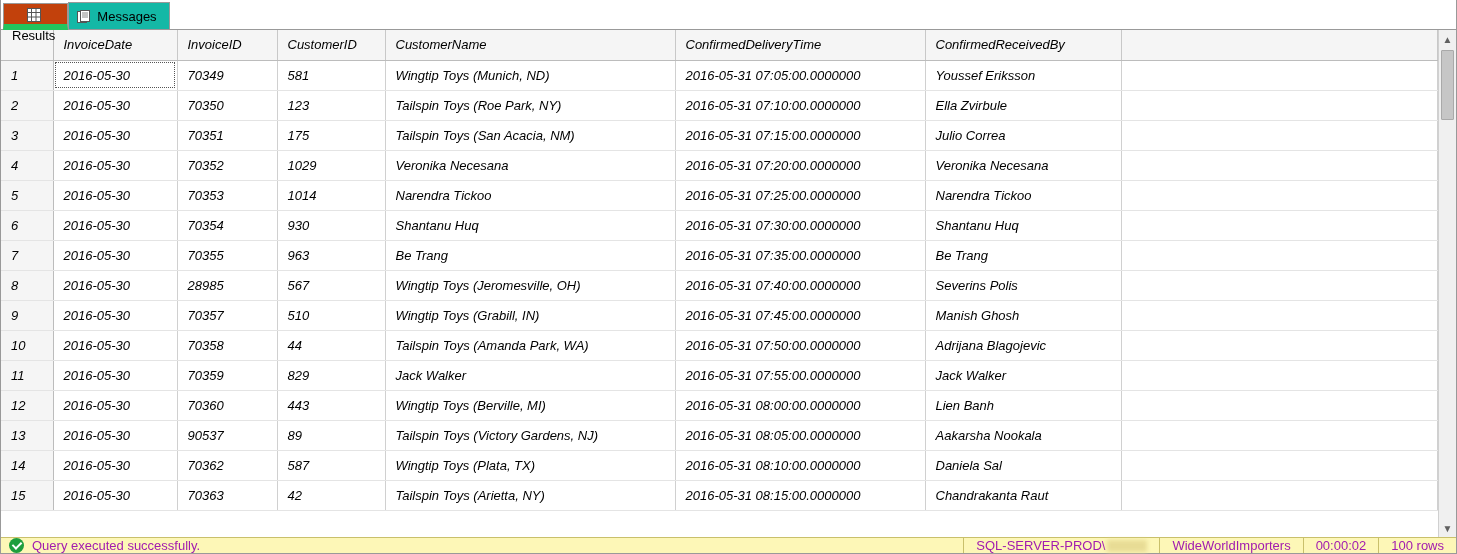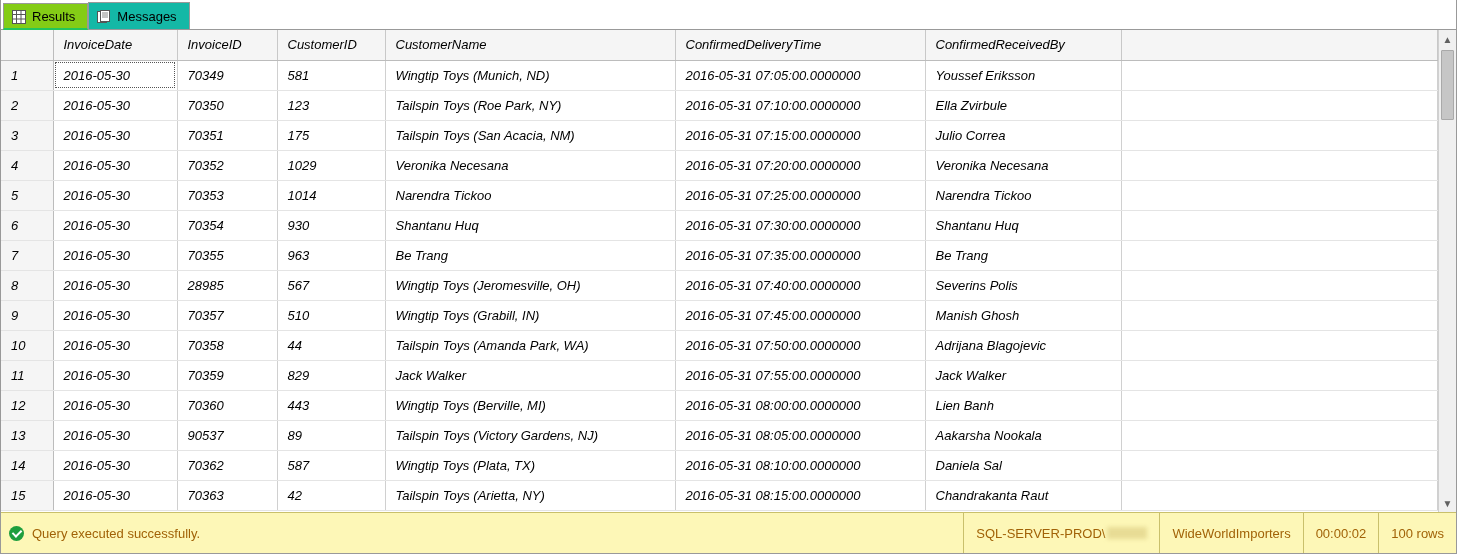--- a/index.html
+++ b/index.html
@@ -37,24 +37,25 @@
     padding: 4px 12px 3px 8px;
     border: 1px solid #999;
     border-bottom: none;
     background: #f4f4f4;
     position: relative;
     margin-right: 0px;
     cursor: default;
     height: 27px;
   }
   .tab.active {
-    background: #84cc16;
+    background: #c2410c;
     z-index: 2;
     top: 1px;
-    border-bottom: 2px solid #22c55e;
+    border-bottom: 6px solid #22c55e;
+    flex-direction: column;
   }
   .tab.inactive {
     background: #14b8a6;
     justify-content: flex-end;
   }
   .tab-icon svg { display: block; }
   
   .grid-wrap {
     flex: 1 1 auto;
     display: flex;
@@ -135,27 +136,27 @@
     position: absolute;
     left: 2px; right: 2px;
     top: 2px;
     height: 70px;
     background: #c6c6c6;
     border: 1px solid #a9a9a9;
     border-radius: 1px;
   }
   
   .statusbar {
-    height: 41px;
+    height: 16px;
     background: #fdf7b7;
     border-top: 1px solid #c9c06b;
     display: flex;
     align-items: center;
     font-size: 13px;
-    color: #a16207;
+    color: #a21caf;
   }
   .statusbar .left {
     display: flex; align-items: center; gap: 8px;
     padding-left: 8px;
     flex: 0 0 auto;
   }
   .statusbar .spacer { flex: 1 1 auto; }
   .statusbar .cell {
     padding: 0 12px;
     border-left: 1px solid #c9c06b;

